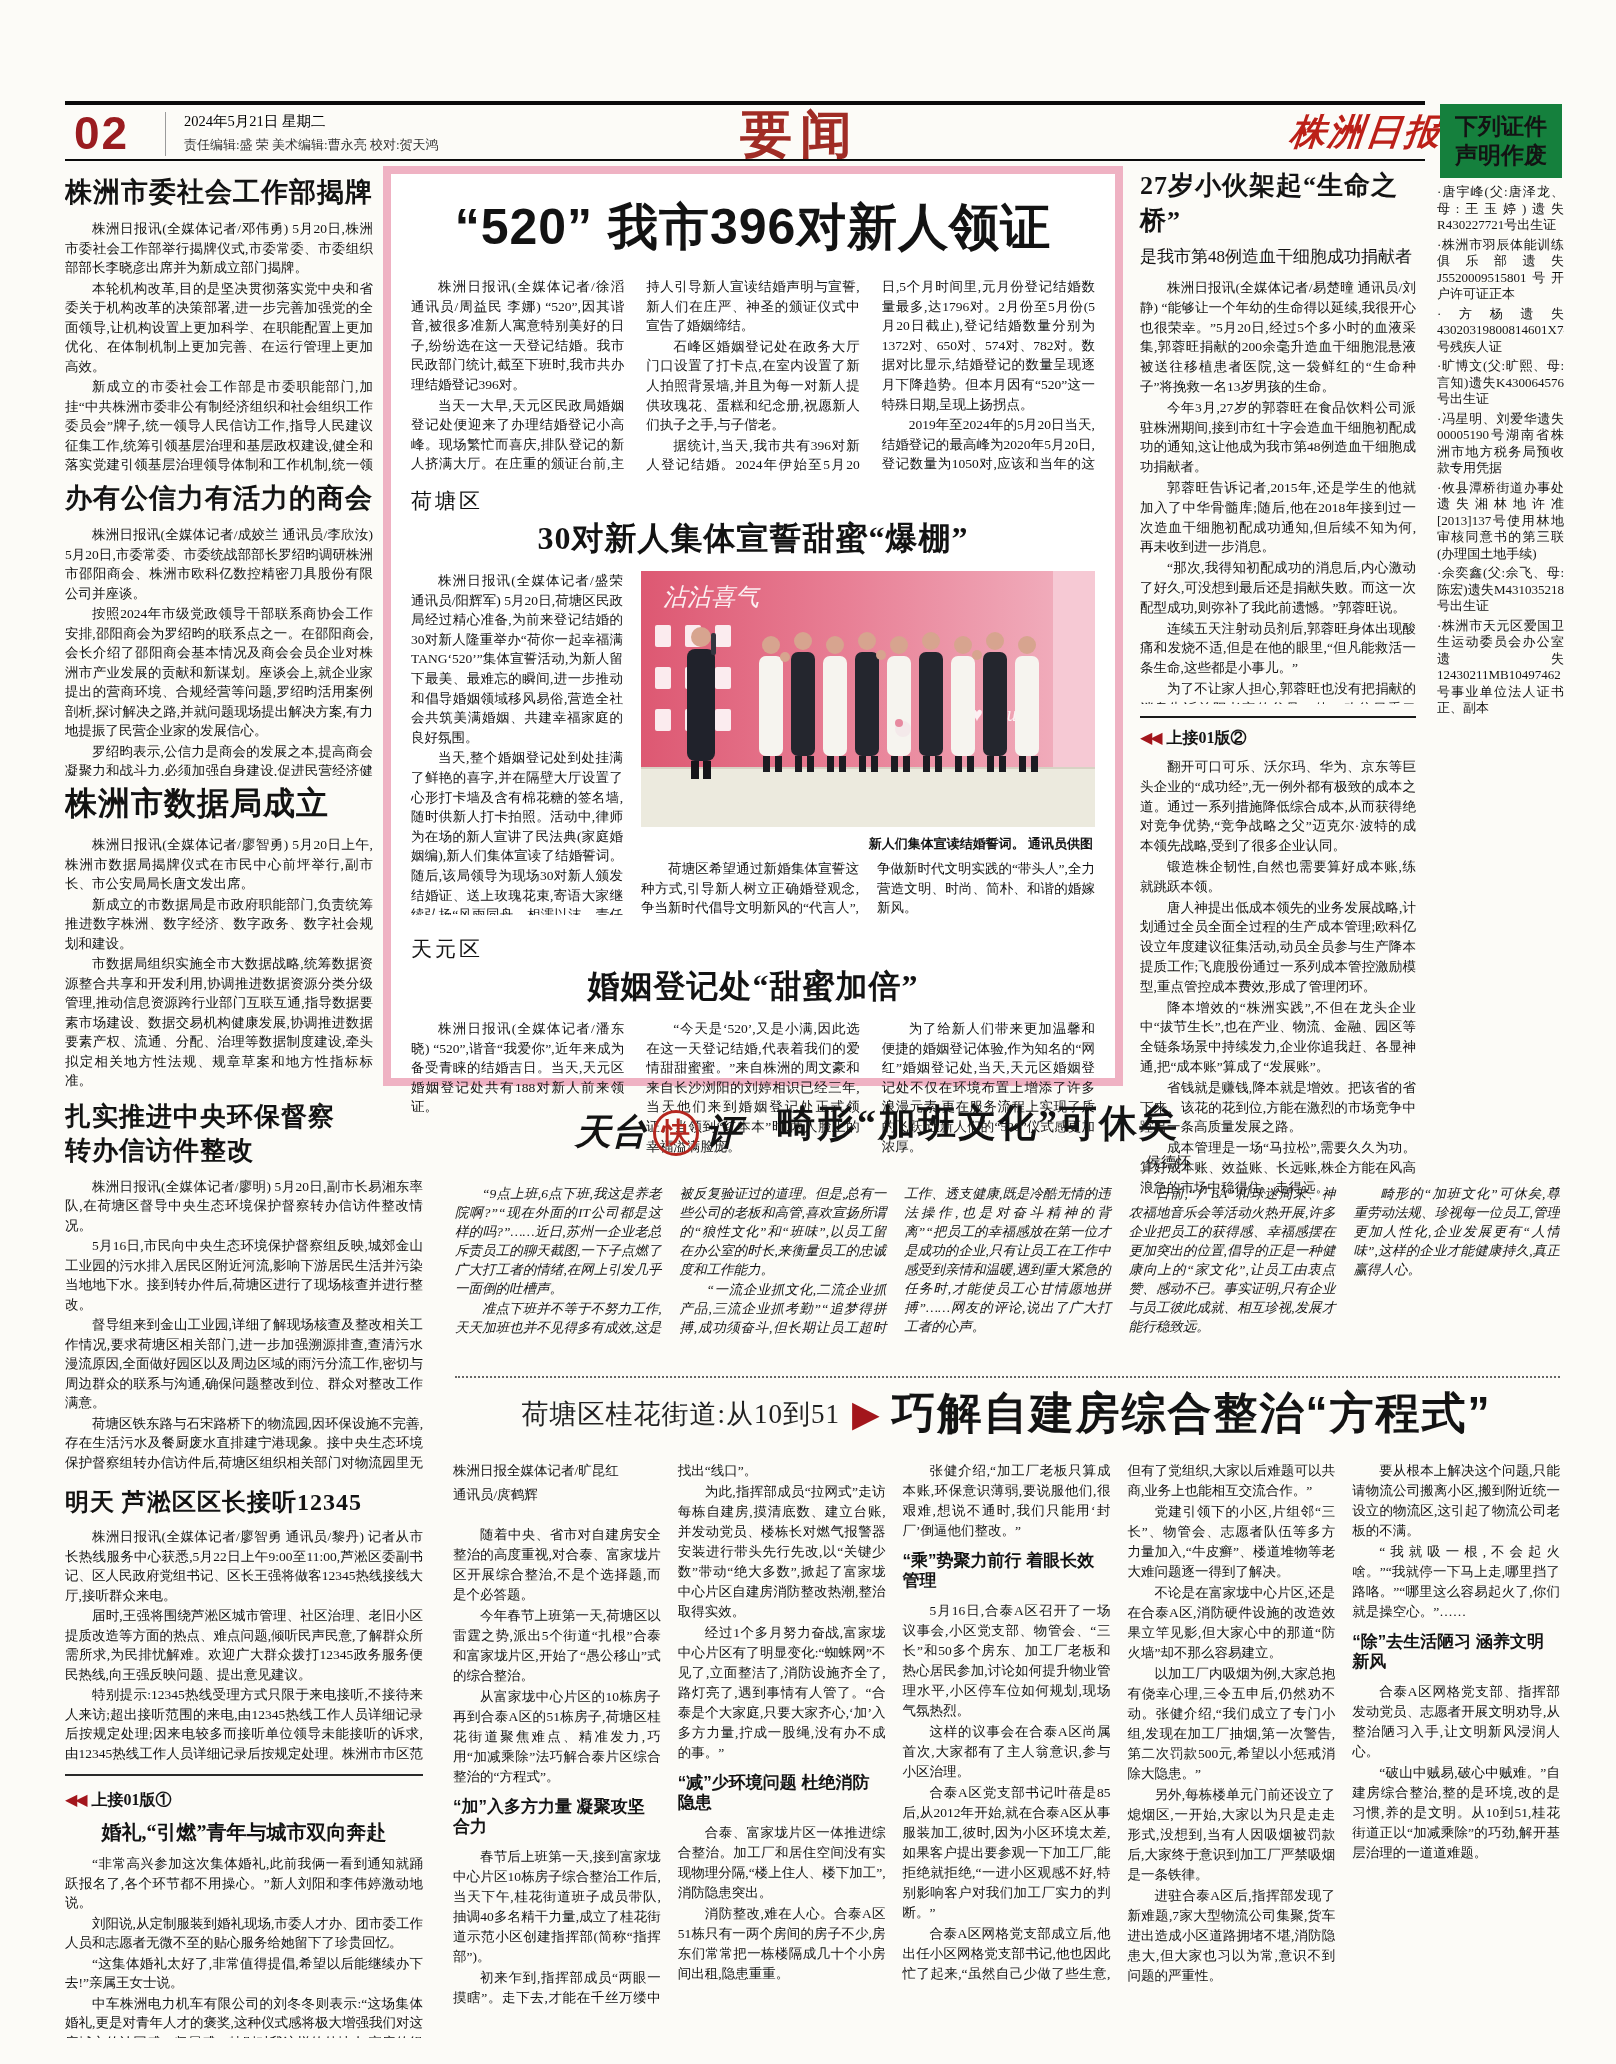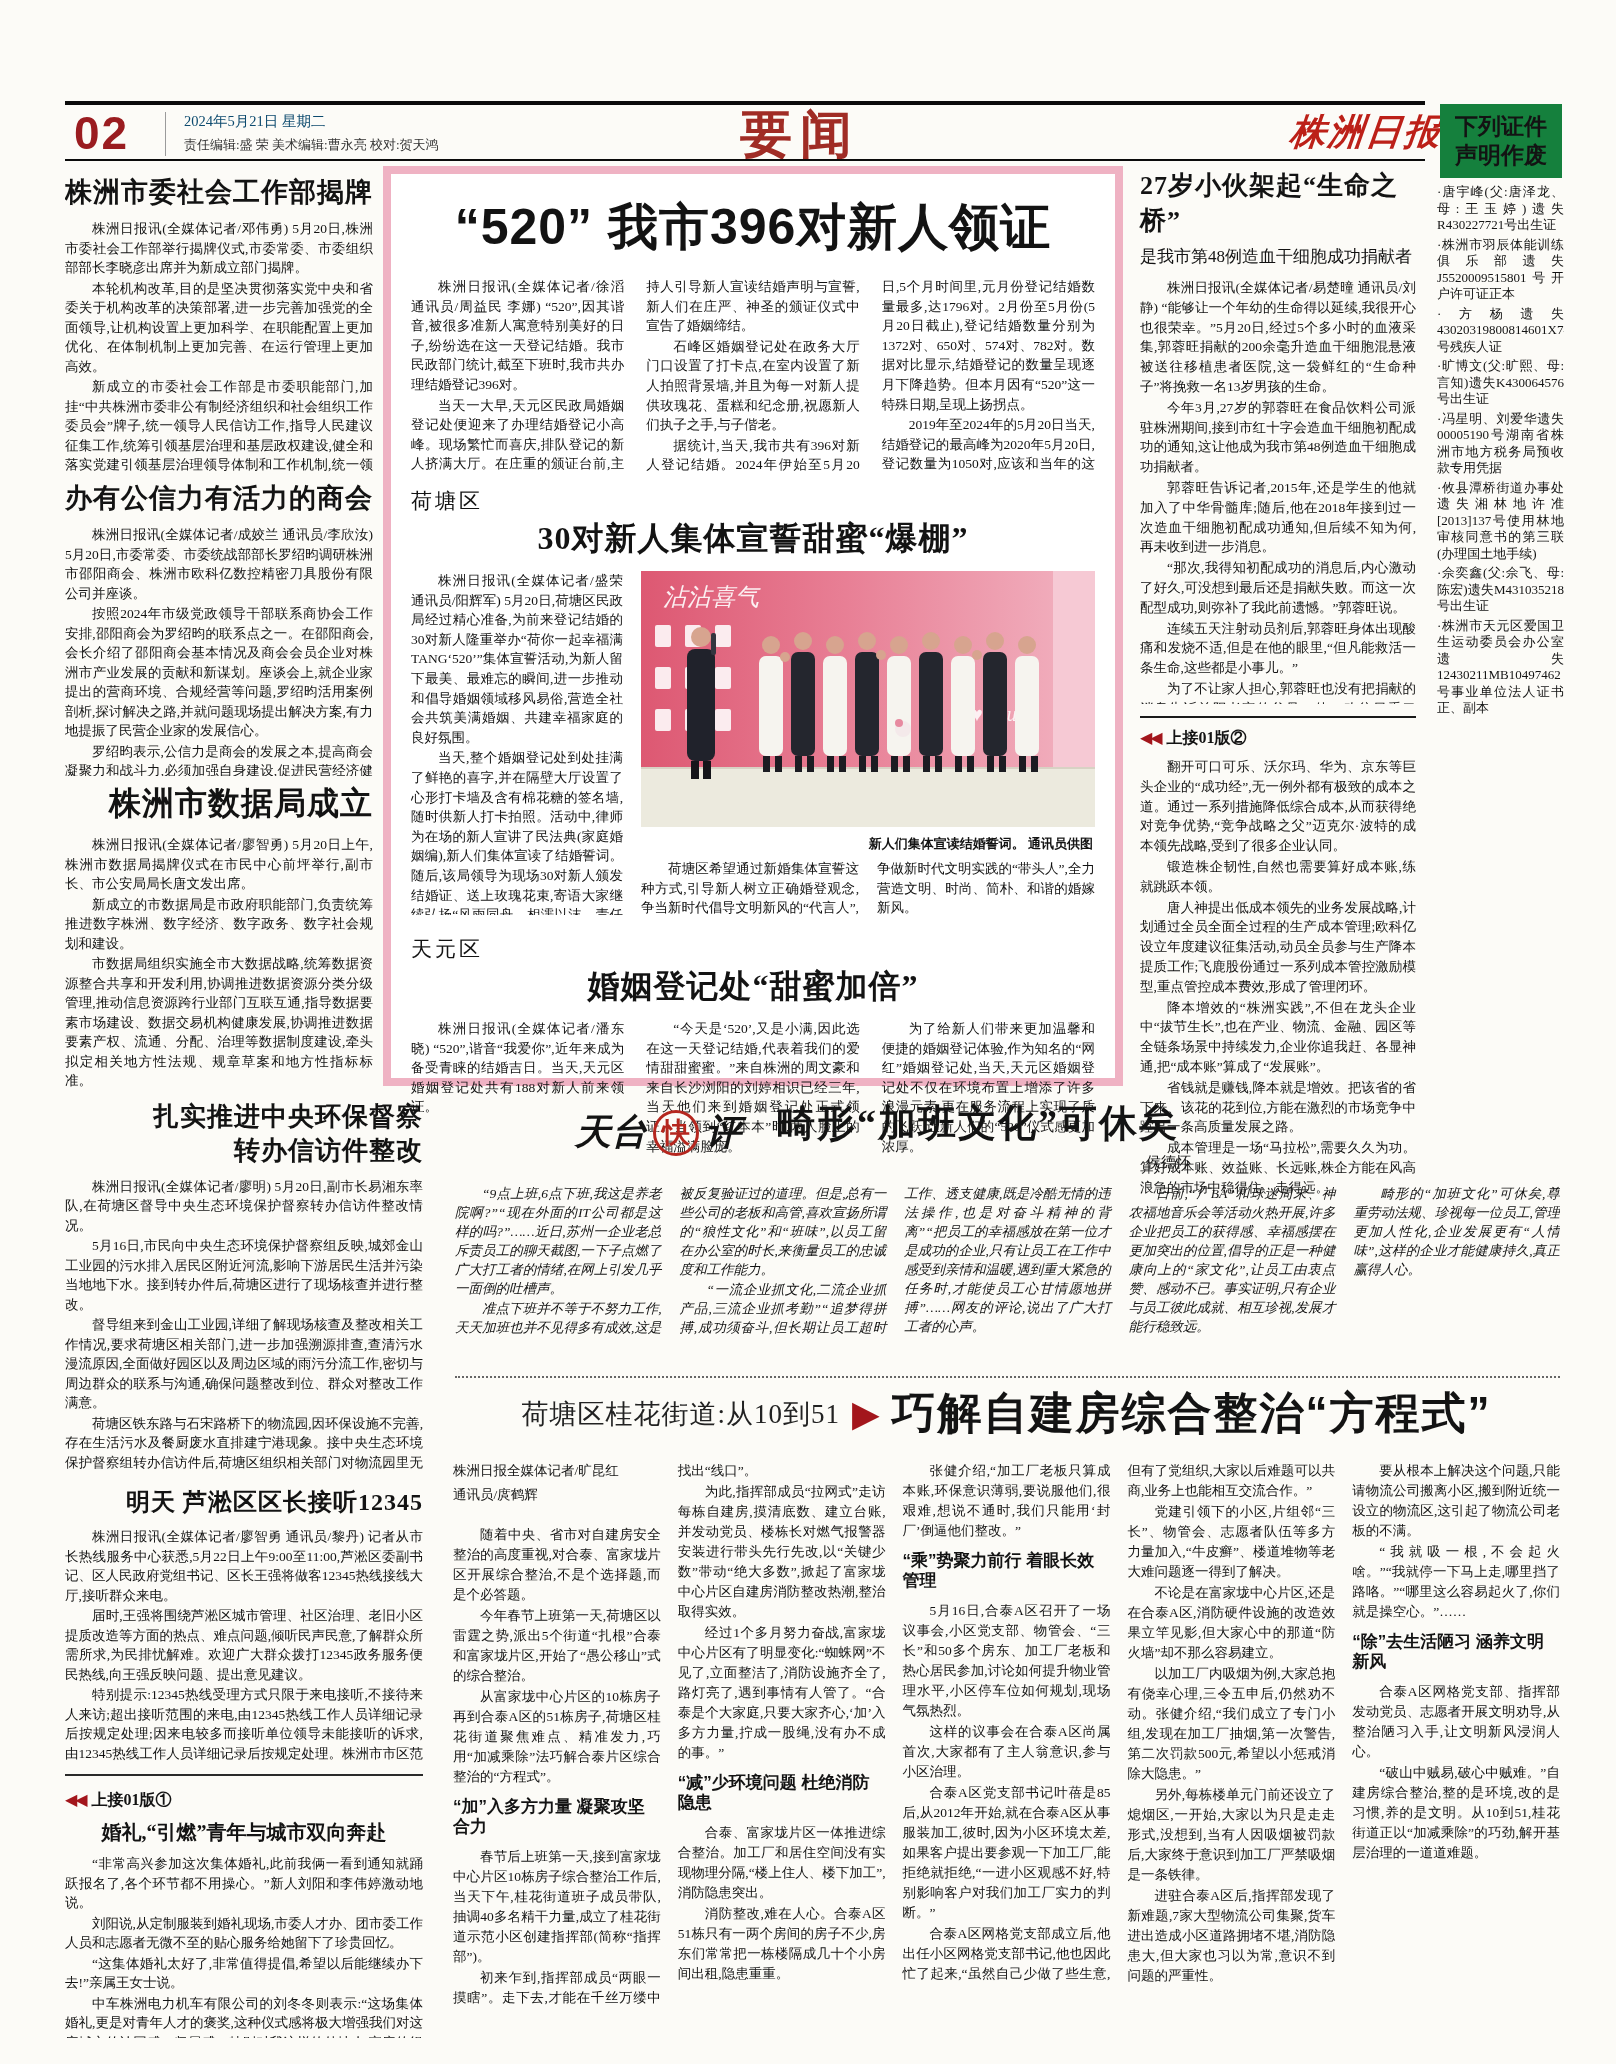--- a/index.html
+++ b/index.html
@@ -8,33 +8,33 @@
   .page{position:relative;width:1616px;height:2064px;margin:0 auto;background:#fcfbf7;overflow:hidden}
   .abs{position:absolute}
   .sans{font-family:"Liberation Sans","DejaVu Sans",sans-serif}
   .np{text-indent:2em;text-align:justify;margin-bottom:1px}
   .clip{overflow:hidden}
   
   .rule-top{left:65px;top:101px;width:1360px;height:4px;background:#0b0b0b}
   .rule-under{left:65px;top:159px;width:1360px;height:2px;background:#0b0b0b}
   .pageno{left:74px;top:106px;font-size:46px;font-weight:700;color:#9a1c20;letter-spacing:2px}
   .vdiv{left:165px;top:112px;width:1px;height:44px;background:#9b9b9b}
-  .date{left:184px;top:112px;font-size:14.5px;color:#0c4a6e}
+  .date{left:184px;top:112px;font-size:14.5px;color:#000000}
   .editors{left:184px;top:136px;font-size:13px;color:#333}
   .yaowen{left:690px;top:100px;width:220px;text-align:center;font-size:52px;font-weight:900;color:#a02c25;letter-spacing:8px}
   .logo{left:1290px;top:108px;font-size:36px;font-weight:900;font-style:italic;color:#bc2018;transform:skewX(-6deg);letter-spacing:2px}
   
   .notices-title{left:1440px;top:104px;width:122px;height:74px;background:#15803d;display:flex;flex-direction:column;align-items:center;justify-content:center;font-weight:900;font-size:23px;line-height:1.25}
   .notices-list{left:1437px;top:184px;width:127px;height:720px;font-size:13px;line-height:16.5px}
   .notice{text-align:justify;margin-bottom:3px}
   
   .left-top{left:65px;top:168px;width:308px;height:924px}
   .left-bottom{left:65px;top:1098px;width:358px;height:942px}
   .l-art{position:absolute;left:0;width:100%;overflow:hidden}
-  .l-art h2{text-align:right;font-weight:900;letter-spacing:1px}
+  .l-art h2{text-align:left;font-weight:900;letter-spacing:1px}
   .l-art .body{margin-top:9px;font-size:13.5px;line-height:19.5px}
   
   .pink-box{left:383px;top:166px;width:740px;height:920px;background:#fff;border:8px solid #efb2c3;padding:14px 20px 10px}
   .main-hl{text-align:center;font-size:50px;font-weight:900;letter-spacing:1px;margin:6px 0 16px}
   .main-body{column-count:3;column-gap:22px;column-fill:auto;height:198px;font-size:13.5px;line-height:19.6px;overflow:hidden}
   .kicker{text-align:left;font-size:21px;letter-spacing:3px;margin-top:12px}
   .sub-hl{text-align:center;font-size:32px;font-weight:700;letter-spacing:1px;margin:2px 0 10px;font-family:"Liberation Serif",serif}
   .sub1-flex{display:flex;gap:18px}
   .sub1-col1{width:212px;height:344px;overflow:hidden;font-size:13.5px;line-height:19.6px}
   .sub1-right{width:454px}

